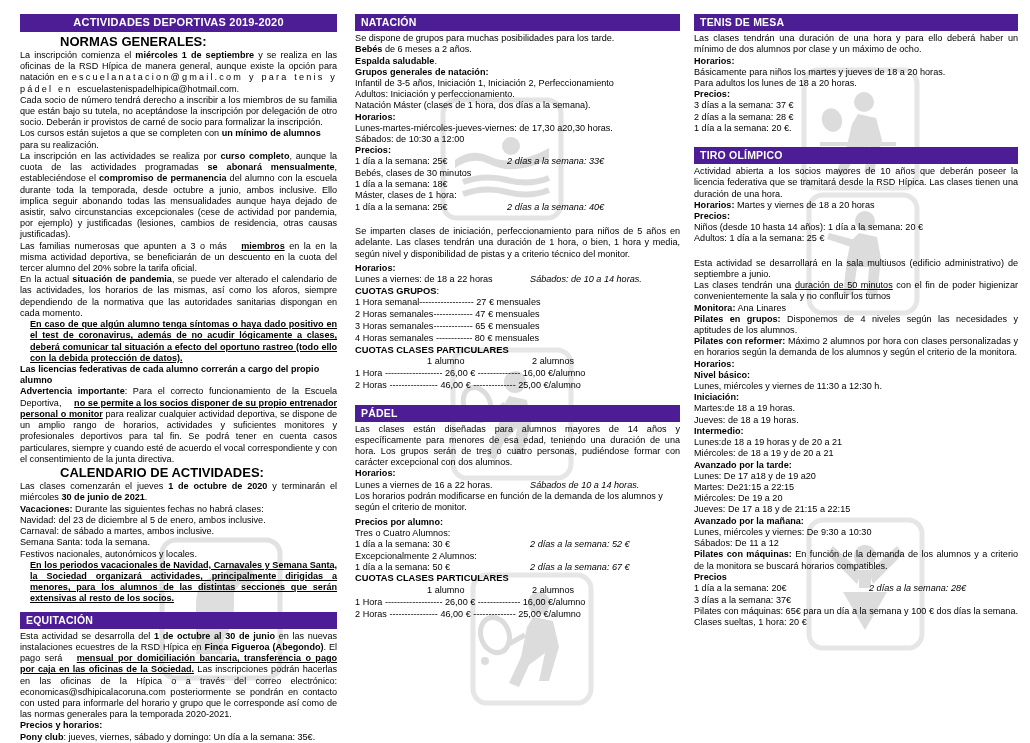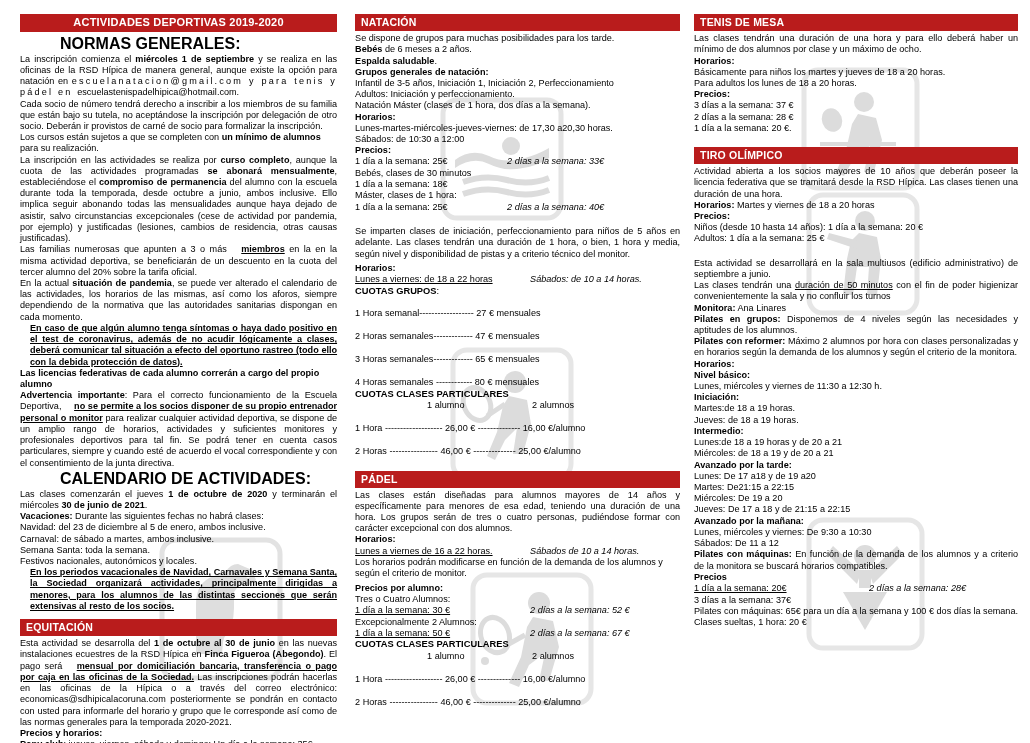--- a/index.html
+++ b/index.html
@@ -31,41 +31,41 @@
     width: 333px;
     box-sizing: border-box;
     padding: 0 8px;
     position: relative;
   }
   .col.col1 { width: 345px; padding-left: 14px; padding-right: 10px; }
   .col.col2 { width: 345px; padding-left: 8px; padding-right: 8px; }
   .col.col3 { width: 340px; padding-left: 6px; padding-right: 6px; }
 
   .secbar {
-    background: #b91c1c;
+    background: #4c1d95;
     color: #ffffff;
     font-weight: bold;
     font-size: 10.5px;
     letter-spacing: 0.2px;
     padding: 2px 6px 3px 6px;
     margin-bottom: 2px;
     line-height: 1.15;
   }
   .secbar.center { text-align: center; font-size: 11px; }
 
   .p {
     font-size: 9.1px;
     line-height: 1.235;
     margin: 0;
     text-align: justify;
     hyphens: none;
   }
   .p.left { text-align: left; }
   .h {
-    font-size: 16px;
+    font-size: 13px;
     font-weight: bold;
     margin: 0;
     line-height: 1.25;
     padding-left: 40px;
   }
   .h2 {
     font-size: 9.3px;
     font-weight: bold;
     margin: 0;
     line-height: 1.25;
@@ -78,28 +78,27 @@
   .gap-lg { height: 13px; }
 
   
   .prow {
     font-size: 9.1px;
     line-height: 1.27;
     display: flex;
   }
   .prow .c1 { width: 152px; flex: 0 0 152px; }
   .prow .c2 { flex: 1; font-style: italic; }
-  .prow.wide .c1 { width: 175px; flex: 0 0 175px; text-decoration: underline; }
+  .prow.wide .c1 { width: 175px; flex: 0 0 175px; }
 
   
   .trow {
     font-size: 9.1px;
     line-height: 1.3;
     white-space: pre;
-    margin-top: 11px;
   }
   .thead {
     font-size: 9.1px;
     line-height: 1.3;
     display: flex;
     padding-left: 72px;
   }
   .thead .th1 { width: 105px; flex: 0 0 105px; }
   .thead .th2 { flex: 1; }
 

